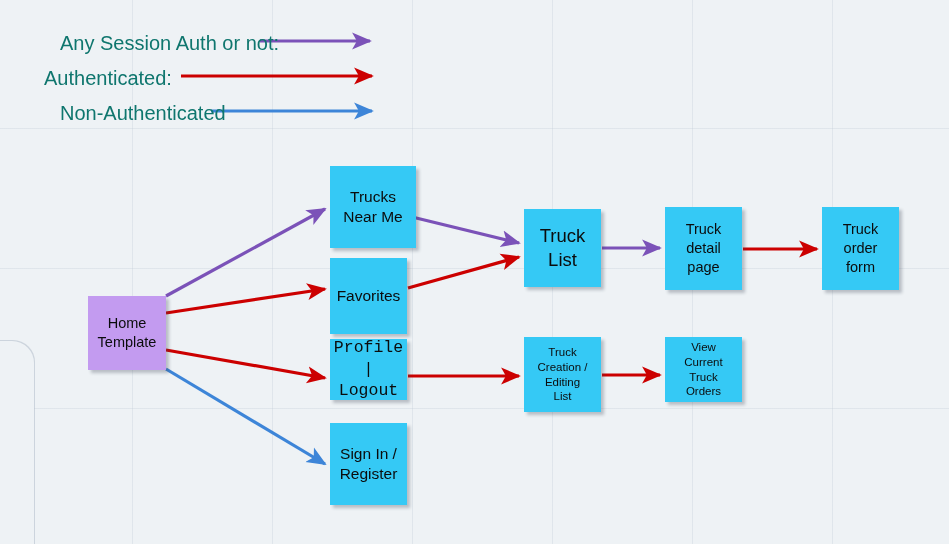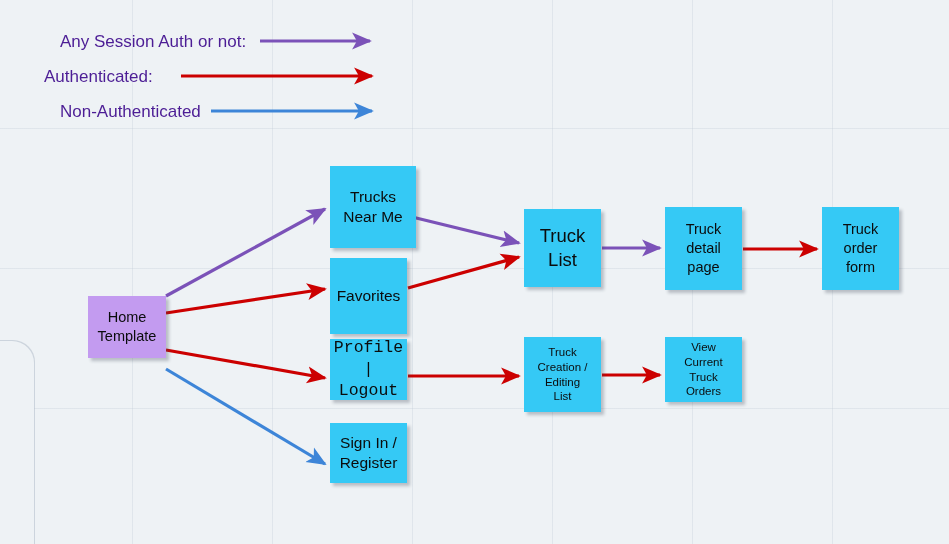--- a/index.html
+++ b/index.html
@@ -39,22 +39,22 @@
     pointer-events: none;
   }
   #edges {
     position: absolute;
     inset: 0;
     width: 949px;
     height: 544px;
   }
   .legend-label {
     position: absolute;
-    font-size: 17px;
-    color: #4c1d95;
+    font-size: 20px;
+    color: #0f766e;
     white-space: nowrap;
     line-height: 1;
   }
   .node {
     position: absolute;
     box-sizing: border-box;
     display: flex;
     align-items: center;
     justify-content: center;
     text-align: center;
@@ -105,28 +105,28 @@
         <line x1="602" y1="375" x2="660" y2="375" stroke="#CC0000" stroke-width="3.2" marker-end="url(#ah-auth)"></line>
       </g>
   </svg>
 
   <div id="legend">
       <div class="legend-label" style="left: 60px; top: 33px;">Any Session Auth or not:</div>
       <div class="legend-label" style="left: 44px; top: 68px;">Authenticated:</div>
       <div class="legend-label" style="left: 60px; top: 103px;">Non-Authenticated</div>
     </div>
   <div id="nodes">
-      <div class="node purple" style="left: 88px; top: 296px; width: 78px; height: 62px; font-size: 14.5px;">Home
+      <div class="node purple" style="left: 88px; top: 296px; width: 78px; height: 74px; font-size: 14.5px;">Home
 Template</div>
       <div class="node cyan" style="left: 330px; top: 166px; width: 86px; height: 82px; font-size: 15.5px;">Trucks
 Near Me</div>
       <div class="node cyan" style="left: 330px; top: 258px; width: 77px; height: 76px; font-size: 15.5px;">Favorites</div>
       <div class="node cyan" style="left: 330px; top: 339px; width: 77px; height: 61px; font-size: 16.5px; font-family: Liberation Mono, monospace;">Profile |
 Logout</div>
-      <div class="node cyan" style="left: 330px; top: 423px; width: 77px; height: 60px; font-size: 15.5px;">Sign In /
+      <div class="node cyan" style="left: 330px; top: 423px; width: 77px; height: 82px; font-size: 15.5px;">Sign In /
 Register</div>
       <div class="node cyan" style="left: 524px; top: 209px; width: 77px; height: 78px; font-size: 18.5px;">Truck
 List</div>
       <div class="node cyan" style="left: 665px; top: 207px; width: 77px; height: 83px; font-size: 14.5px;">Truck
 detail
 page</div>
       <div class="node cyan" style="left: 822px; top: 207px; width: 77px; height: 83px; font-size: 14.5px;">Truck
 order
 form</div>
       <div class="node cyan" style="left: 524px; top: 337px; width: 77px; height: 75px; font-size: 11.5px;">Truck

